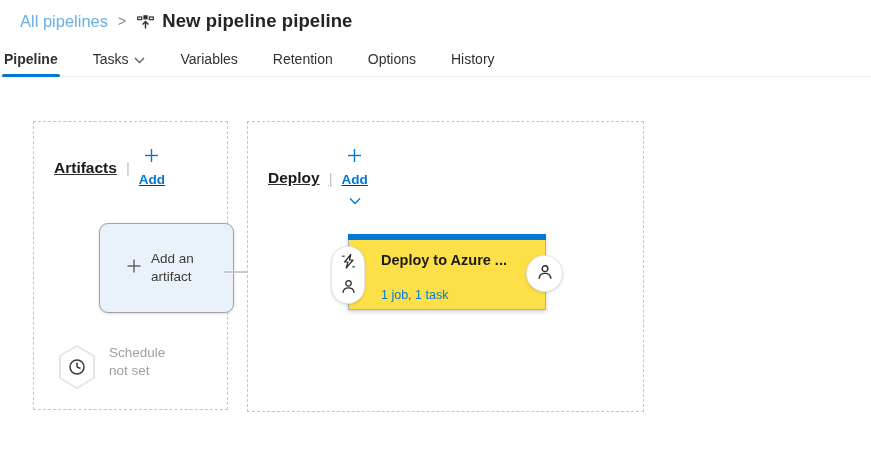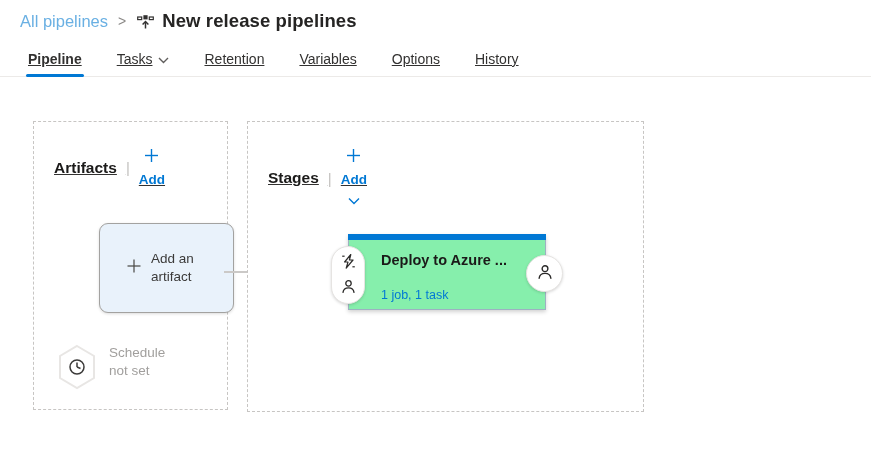--- a/index.html
+++ b/index.html
@@ -10,22 +10,22 @@
   
   .crumbbar { position:absolute; top:0; left:0; right:0; height:42px;
               display:flex; align-items:center; padding-left:20px; }
   .bc-link { font-size:16.5px; color:#6ab0e3; text-decoration:none; cursor:pointer; }
   .bc-sep  { font-size:14px; color:#8a8886; margin:0 9px 0 10px; }
   .bc-icon { display:inline-flex; margin:0 8px 0 2px; }
   .bc-title{ font-size:18.5px; font-weight:600; color:#252423; letter-spacing:.1px; }
 
   
   .tabbar { position:absolute; top:47px; left:0; right:0; height:30px;
-            display:flex; align-items:flex-end; padding-left:26px;
-            border-bottom:1px solid #eceae8;text-decoration:underline; }
+            display:flex; align-items:flex-end; padding-left:2px;
+            border-bottom:1px solid #eceae8; }
   .tab { position:relative; margin-right:31px; padding:3px 2px 9px 2px;
          font-size:14px; color:#323130; display:flex; align-items:center; gap:6px;
          cursor:pointer; white-space:nowrap; }
   .tab.active { font-weight:700; }
   .tab.active::after { content:""; position:absolute; left:0; right:0; bottom:-1px;
                        height:3px; background:#0078d4; border-radius:2px; }
 
   
   .panel { position:absolute; border:1px dashed #c7c5c3; background:#fff; }
   .panel.artifacts { left:33px; top:121px; width:195px; height:289px; }
@@ -47,21 +47,21 @@
   
   .schedule { position:absolute; left:22px; top:222px; display:flex; 
               gap:11px; cursor:pointer; }
   .schedule-label { font-size:13.5px; color:#a19f9d; width:72px; line-height:1.3; }
 
   
   .connector { position:absolute; left:224px; top:271px; width:106px; height:2px; background:#cbc9c7; }
 
   
   .stage-card { position:absolute; left:100px; top:112px; width:198px; height:76px;
-                background:#86efac; border:1px solid #9db1c2;
+                background:#fde047; border:1px solid #9db1c2;
                 box-shadow:0 2px 4px rgba(0,0,0,.18); cursor:pointer; }
   .stage-topbar { position:absolute; top:-1px; left:-1px; right:-1px; height:6px; background:#0078d4; }
   .stage-body { padding:17px 36px 0 32px; }
   .stage-name { font-size:14.5px; font-weight:700; color:#1b1a19; white-space:nowrap; overflow:hidden; }
   .stage-summary { display:inline-block; margin-top:20px; font-size:12.5px; color:#0078d4;
                    text-decoration:none; cursor:pointer; }
   .pre-badge { position:absolute; left:-18px; top:11px; width:34px; height:58px;
                background:#fff; border:1px solid #e6e4e2; border-radius:17px;
                box-shadow:0 1px 3px rgba(0,0,0,.16);
                display:flex; flex-direction:column; align-items:center; justify-content:center;
@@ -81,40 +81,40 @@
     <span class="bc-sep">&gt;</span>
     <span class="bc-icon">
       <svg width="17" height="17" viewBox="0 0 17 17">
         <rect x="0.7" y="4" width="4" height="2.6" fill="none" stroke="#323130" stroke-width="1.2"></rect>
         <rect x="6.4" y="2.2" width="4.2" height="4.2" fill="#323130"></rect>
         <rect x="12.3" y="4" width="4" height="2.6" fill="none" stroke="#323130" stroke-width="1.2"></rect>
         <line x1="8.5" y1="15.5" x2="8.5" y2="9.2" stroke="#323130" stroke-width="1.5"></line>
         <polyline points="5.6,11.6 8.5,8.6 11.4,11.6" fill="none" stroke="#323130" stroke-width="1.5"></polyline>
       </svg>
     </span>
-    <h1 class="bc-title">New release pipelines</h1>
+    <h1 class="bc-title">New pipeline pipeline</h1>
   </header>
 
   <nav class="tabbar">
     <div class="tab active">
       <span>Pipeline</span>
     </div>
     <div class="tab">
       <span>Tasks</span>
       <span>
         <svg width="11" height="7" viewBox="0 0 11 7">
             <polyline points="1,1 5.5,5.5 10,1" fill="none" stroke="#605e5c" stroke-width="1.4"></polyline>
           </svg>
       </span>
     </div>
     <div class="tab">
+      <span>Variables</span>
+    </div>
+    <div class="tab">
       <span>Retention</span>
-    </div>
-    <div class="tab">
-      <span>Variables</span>
     </div>
     <div class="tab">
       <span>Options</span>
     </div>
     <div class="tab">
       <span>History</span>
     </div>
   </nav>
 
   <section class="panel artifacts">
@@ -152,21 +152,21 @@
         </svg>
       </span>
       <span class="schedule-label">Schedule not set</span>
     </div>
   </section>
 
   <div class="connector"></div>
 
   <section class="panel stages">
     <div class="panel-header">
-      <span class="panel-title">Stages</span>
+      <span class="panel-title">Deploy</span>
       <span class="pipe">|</span>
       <button class="add-btn">
         <span>
           <svg width="15" height="15" viewBox="0 0 15 15">
             <line x1="7.5" y1="1" x2="7.5" y2="14" stroke="#0078d4" stroke-width="1.4"></line>
             <line x1="1" y1="7.5" x2="14" y2="7.5" stroke="#0078d4" stroke-width="1.4"></line>
           </svg>
         </span>
         <span>Add</span>
         <span>

